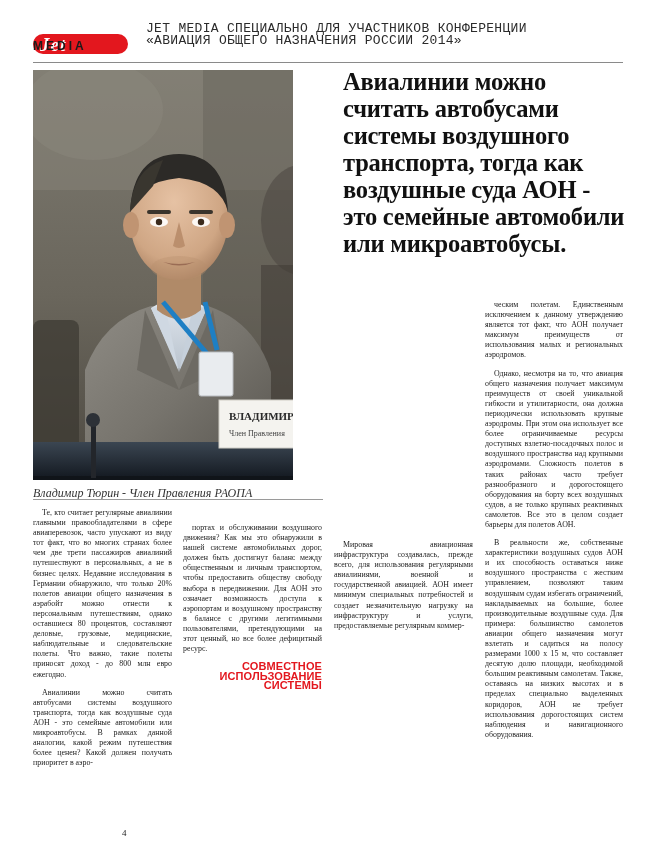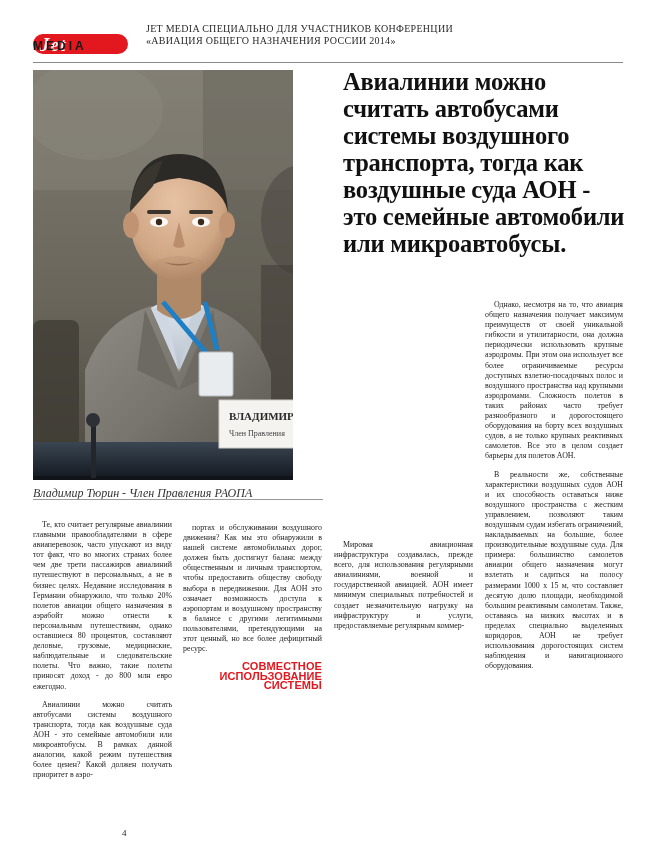--- a/index.html
+++ b/index.html
@@ -64,22 +64,22 @@
     top: 21px;
     font-family: "Liberation Sans", sans-serif;
     font-weight: bold;
     font-size: 12px;
     letter-spacing: 3px;
     color: #1a1a1a;
   }
   .header-text {
     margin-left: 18px;
     padding-top: 5px;
-    font-family: Liberation Serif, serif;
-    font-size: 10px;
+    font-family: Liberation Mono, monospace;
+    font-size: 13px;
     line-height: 12px;
     letter-spacing: 0.3px;
     color: #2b2b2b;
   }
   .header-text .l1 { display: block; font-weight: normal; }
   .header-text .l2 { display: block; font-weight: normal; }
 
   .rule {
     position: absolute;
     left: 33px;
@@ -144,21 +144,21 @@
     position: absolute;
     font-family: "Liberation Serif", serif;
     font-size: 7.9px;
     line-height: 10.1px;
     text-align: justify;
     color: #1b1b1b;
   }
   .col p { margin: 0 0 0 0; text-indent: 9px; }
   .col p + p { margin-top: 8px; }
 
-  .col1 { left: 0px;   top: 220px; width: 139px; }
+  .col1 { left: 0px;   top: 208px; width: 139px; }
   .col2 { left: 150px; top: 223px; width: 139px; }
   .col3 { left: 301px; top: 224px; width: 139px; margin-top: 16px; }
   .col4 { left: 452px; top: 0px;   width: 138px; }
 
   .subhead {
     font-family: "Liberation Sans", sans-serif;
     font-weight: bold;
     font-size: 11px;
     line-height: 9.5px;
     color: #e3171e;
@@ -300,20 +300,21 @@
     <div class="col col2">
       <p>портах и обслуживании воздушного движения? Как мы это обнаружили в нашей системе автомобильных дорог, должен быть достигнут баланс между общественным и личным транспортом, чтобы предоставить обществу свободу выбора в передвижении. Для АОН это означает возможность доступа к аэропортам и воздушному пространству в балансе с другими легитимными пользователями, претендующими на этот ценный, но все более дефицитный ресурс.</p>
       <p class="subhead">СОВМЕСТНОЕ ИСПОЛЬЗОВАНИЕ СИСТЕМЫ</p>
     </div>
 
     <div class="col col3">
       <p>Мировая авиационная инфраструктура создавалась, прежде всего, для использования регулярными авиалиниями, военной и государственной авиацией. АОН имеет минимум специальных потребностей и создает незначительную нагрузку на инфраструктуру и услуги, предоставляемые регулярным коммер-</p>
     </div>
 
     <div class="col col4">
+      <p>ческим полетам. Единственным исключением к данному утверждению является тот факт, что АОН получает максимум преимуществ от использования малых и региональных аэродромов.</p>
       <p>Однако, несмотря на то, что авиация общего назначения получает максимум преимуществ от своей уникальной гибкости и утилитарности, она должна периодически использовать крупные аэродромы. При этом она использует все более ограничиваемые ресурсы доступных взлетно-посадочных полос и воздушного пространства над крупными аэродромами. Сложность полетов в таких районах часто требует разнообразного и дорогостоящего оборудования на борту всех воздушных судов, а не только крупных реактивных самолетов. Все это в целом создает барьеры для полетов АОН.</p>
       <p>В реальности же, собственные характеристики воздушных судов АОН и их способность оставаться ниже воздушного пространства с жестким управлением, позволяют таким воздушным судам избегать ограничений, накладываемых на большие, более производительные воздушные суда. Для примера: большинство самолетов авиации общего назначения могут взлетать и садиться на полосу размерами 1000 х 15 м, что составляет десятую долю площади, необходимой большим реактивным самолетам. Также, оставаясь на низких высотах и в пределах специально выделенных коридоров, АОН не требует использования дорогостоящих систем наблюдения и навигационного оборудования.</p>
     </div>
 
   </div>
 
   <div class="page-number">4</div>
 </div>
 
 </body></html>

